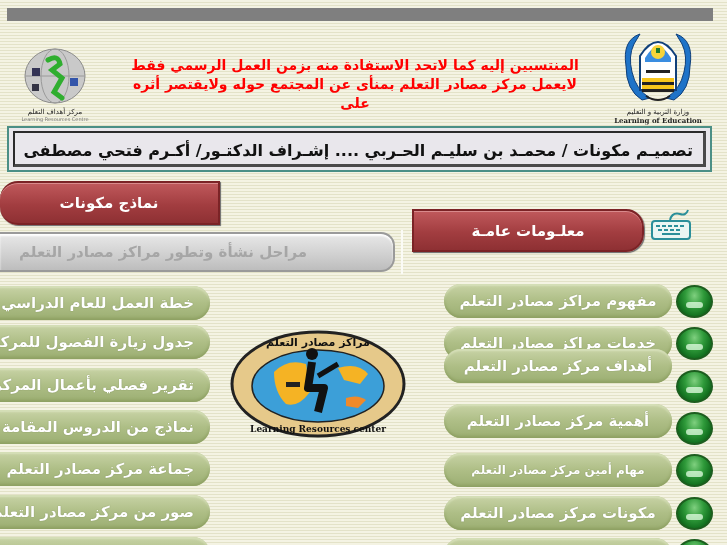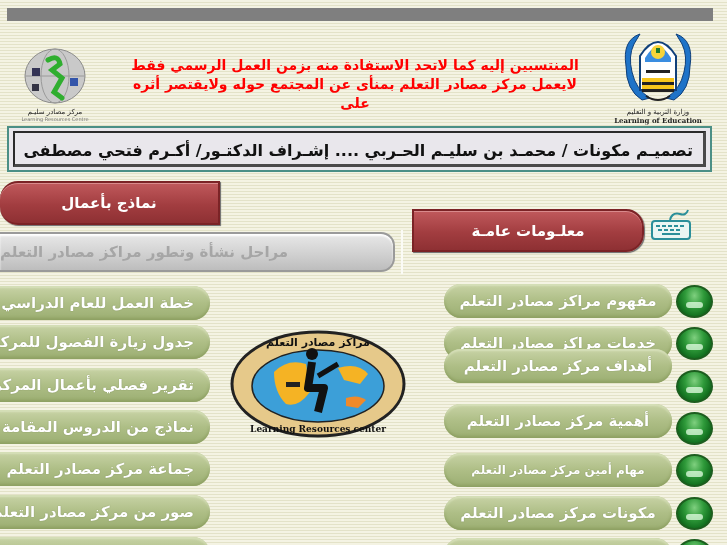--- a/index.html
+++ b/index.html
@@ -32,21 +32,21 @@
     direction:rtl; letter-spacing:1px; }
   #tab-forms { left:0px; top:181px; width:218px; height:40px; border-radius:18px 0 0 18px; border-left:none; }
   #tab-general { left:412px; top:209px; width:228px; height:39px; border-radius:0 18px 18px 0; }
 
   #keyboard-icon { left:650px; top:208px; width:42px; height:34px; }
 
   #gray-button { left:0px; top:232px; width:395px; height:40px;
     background:linear-gradient(to bottom, #e8e8e8, #cfcfcf 60%, #bdbdbd);
     border:2px solid #9a9a9a; border-left:none; border-radius:0 14px 14px 0;
     box-shadow:inset 0 2px 2px #fff; display:flex; align-items:center; justify-content:flex-end;
-    padding-right:16px; box-sizing:border-box; direction:rtl; color:#a6a6a6; font-weight:bold; font-size:15px; }
+    padding-right:16px; box-sizing:border-box; direction:rtl; color:#a6a6a6; font-weight:bold; font-size:15px;padding-left:19px; }
   #divider-line { left:401px; top:230px; width:2px; height:44px; background:#fbfbf6; }
 
   .pill { position:absolute; height:34px; border-radius:17px;
     background:linear-gradient(to bottom, #c8d3a6 0%, #aebe86 50%, #9bae72 100%);
     box-shadow:inset 0 -2px 3px #8ea062, inset 0 2px 2px #d8e1bb;
     color:#fff; font-size:15px; font-weight:bold; direction:rtl; white-space:nowrap; overflow:hidden;
     display:flex; align-items:center; text-shadow:0 0 1px #6d7f47; }
   .pill.left { left:-20px; width:230px; justify-content:flex-start; padding-right:16px; box-sizing:border-box; }
   .pill.right { left:444px; width:228px; justify-content:center; }
   .pill.small { font-size:12px; }
@@ -85,36 +85,36 @@
 <div id="logo-left" class="abs">
   <svg width="74" height="56" viewBox="0 0 74 56">
     <ellipse cx="37" cy="28" rx="30" ry="27" fill="#c9c9c9" stroke="#8a8a8a"></ellipse>
     <ellipse cx="37" cy="28" rx="14" ry="27" fill="none" stroke="#9a9a9a"></ellipse>
     <line x1="7" y1="28" x2="67" y2="28" stroke="#9a9a9a"></line>
     <path d="M30 12 Q40 6 42 16 L34 22 L44 30 L36 44 L44 50" stroke="#2fae2f" stroke-width="5" fill="none" stroke-linecap="round"></path>
     <rect x="14" y="20" width="8" height="8" fill="#335"></rect>
     <rect x="52" y="30" width="8" height="8" fill="#35a"></rect>
     <rect x="14" y="36" width="7" height="7" fill="#334"></rect>
   </svg>
-  <div class="logo-cap">مركز مصادر سليـم</div>
+  <div class="logo-cap">مركز أهداف التعلم</div>
   <div class="logo-cap" style="font-size:5px;color:#777">Learning Resources Centre</div>
 </div>
 
 <div id="notice" class="abs">
   <div>المنتسبين إليه كما لاتحد الاستفادة منه بزمن العمل الرسمي فقط</div>
   <div>لايعمل مركز مصادر التعلم بمنأى عن المجتمع حوله ولايقتصر أثره على</div>
 </div>
 
 <div id="credits-frame" class="abs">
   <div id="credits-inner">
     <div id="credits-text">تصميـم مكونات / محمـد بن سليـم الحـربي .... إشـراف الدكتـور/ أكـرم فتحي مصطفى</div>
   </div>
 </div>
 
-<div id="tab-forms" class="abs red-tab">نماذج بأعمال</div>
+<div id="tab-forms" class="abs red-tab">نماذج مكونات</div>
 
 <div id="tab-general" class="abs red-tab">معلـومات عامـة</div>
 
 <div id="keyboard-icon" class="abs">
   <svg width="42" height="34" viewBox="0 0 42 34">
     <path d="M20 12 Q22 4 30 6 Q36 8 38 2" stroke="#2b8f9a" stroke-width="2" fill="none"></path>
     <rect x="2" y="13" width="38" height="18" rx="3" fill="#eaf6f3" stroke="#2b8f9a" stroke-width="2"></rect>
     <g fill="#2b8f9a">
       <rect x="6" y="17" width="4" height="2"></rect>
         <rect x="12" y="17" width="4" height="2"></rect>

